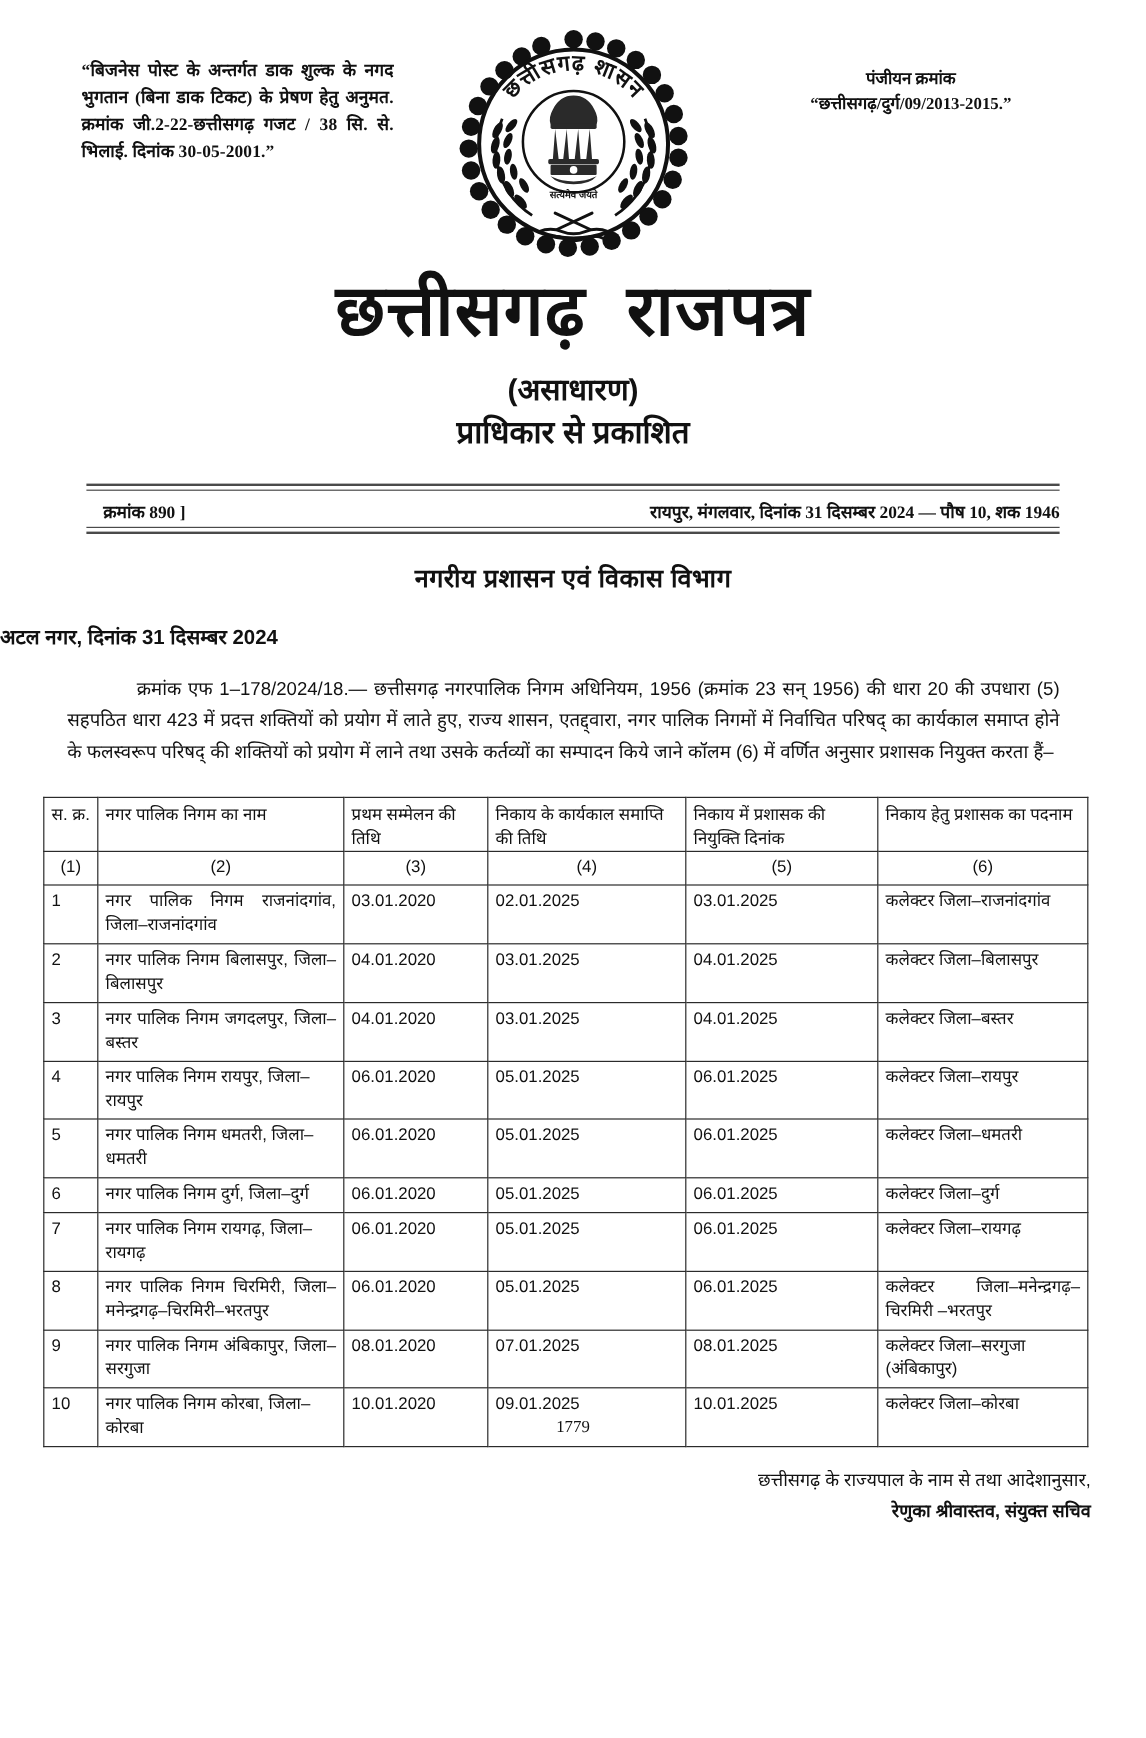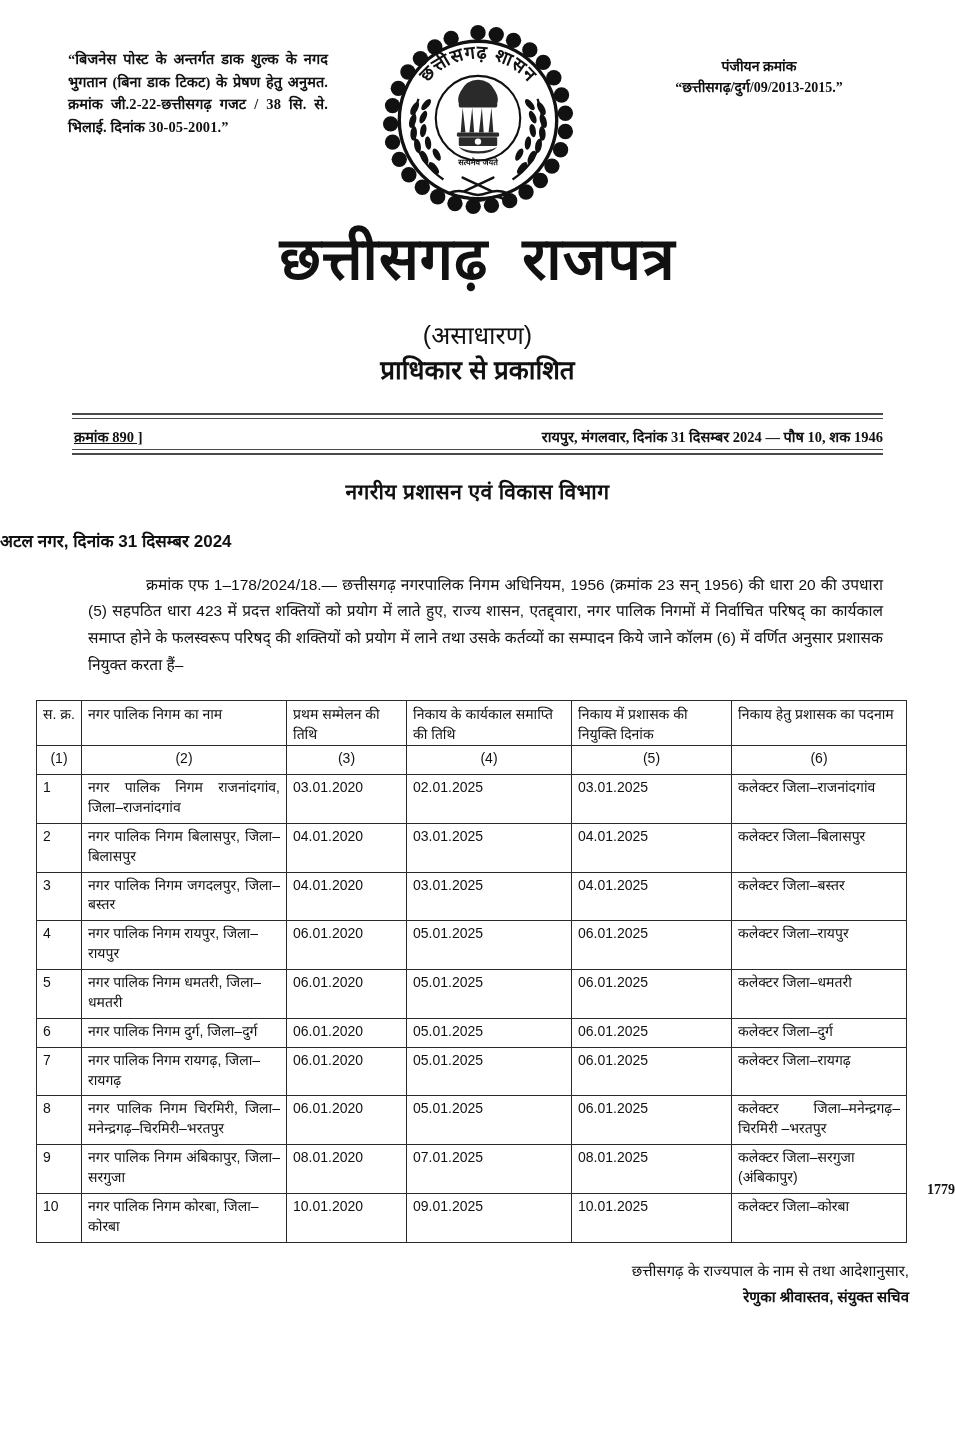--- a/index.html
+++ b/index.html
@@ -69,22 +69,22 @@
     font-weight: 700;
     letter-spacing: 1px;
     line-height: 1.12;
     margin-top: 14px;
     font-family: "Liberation Sans", "DejaVu Sans", sans-serif;
   }
   .gazette-title .gap { display: inline-block; width: 34px; }
   .sub-title {
     text-align: center;
     font-size: 25px;
-    font-weight: 400;
-    margin-top: 28px;
+    font-weight: 700;
+    margin-top: 18px;
     line-height: 1.25;
     font-family: "Liberation Sans", "DejaVu Sans", sans-serif;
   }
   .sub-title2 {
     text-align: center;
     font-size: 26px;
     font-weight: 700;
     margin-top: 3px;
     line-height: 1.25;
     font-family: "Liberation Sans", "DejaVu Sans", sans-serif;
@@ -99,24 +99,23 @@
   }
   .issue-line {
     margin: 0 72px;
     position: relative;
     height: 30px;
     font-size: 14.5px;
     font-weight: 700;
   }
   .issue-no {
     position: absolute;
-    left: 2px;
+    left: 14px;
     top: 7px;
     white-space: nowrap;
-    text-decoration: underline;
   }
   .issue-date {
     position: absolute;
     left: 0; right: 0;
     top: 7px;
     text-align: right;
     padding-left: 18px;
     white-space: nowrap;
   }
   .rules-bottom {
@@ -152,21 +151,21 @@
   .notif-heading {
     text-align: center;
     font-size: 18px;
     font-weight: 700;
     margin-top: 28px;
     font-family: "Liberation Sans", "DejaVu Sans", sans-serif;
   }
 
   
   .body-para {
-    margin: 20px 72px 0 88px;
+    margin: 20px 72px 0 56px;
     font-size: 15.5px;
     line-height: 1.72;
     text-align: justify;
     text-indent: 58px;
     font-weight: 400;
     font-family: "Liberation Sans", "DejaVu Sans", sans-serif;
   }
 
   
   .tbl-wrap {
@@ -216,23 +215,23 @@
     font-size: 15px;
     line-height: 1.6;
     font-family: "Liberation Sans", "DejaVu Sans", sans-serif;
   }
   .sig-by { font-weight: 400; }
   .sig-name { font-weight: 700; margin-top: 2px; }
   .page-no {
     position: absolute;
     left: 0; right: 0;
     bottom: 14px;
-    text-align: right;
+    text-align: center;
     font-size: 14px;
-    font-weight: 700;
+    font-weight: 400;
   }
 </style>
 </head>
 <body>
 
 <div class="page">
 
   <div class="masthead">
 
     <div class="postal-note">“बिजनेस पोस्ट के अन्तर्गत डाक शुल्क के नगद भुगतान (बिना डाक टिकट) के प्रेषण हेतु अनुमत. क्रमांक जी.2-22-छत्तीसगढ़ गजट / 38 सि. से. भिलाई. दिनांक 30-05-2001.”</div>

